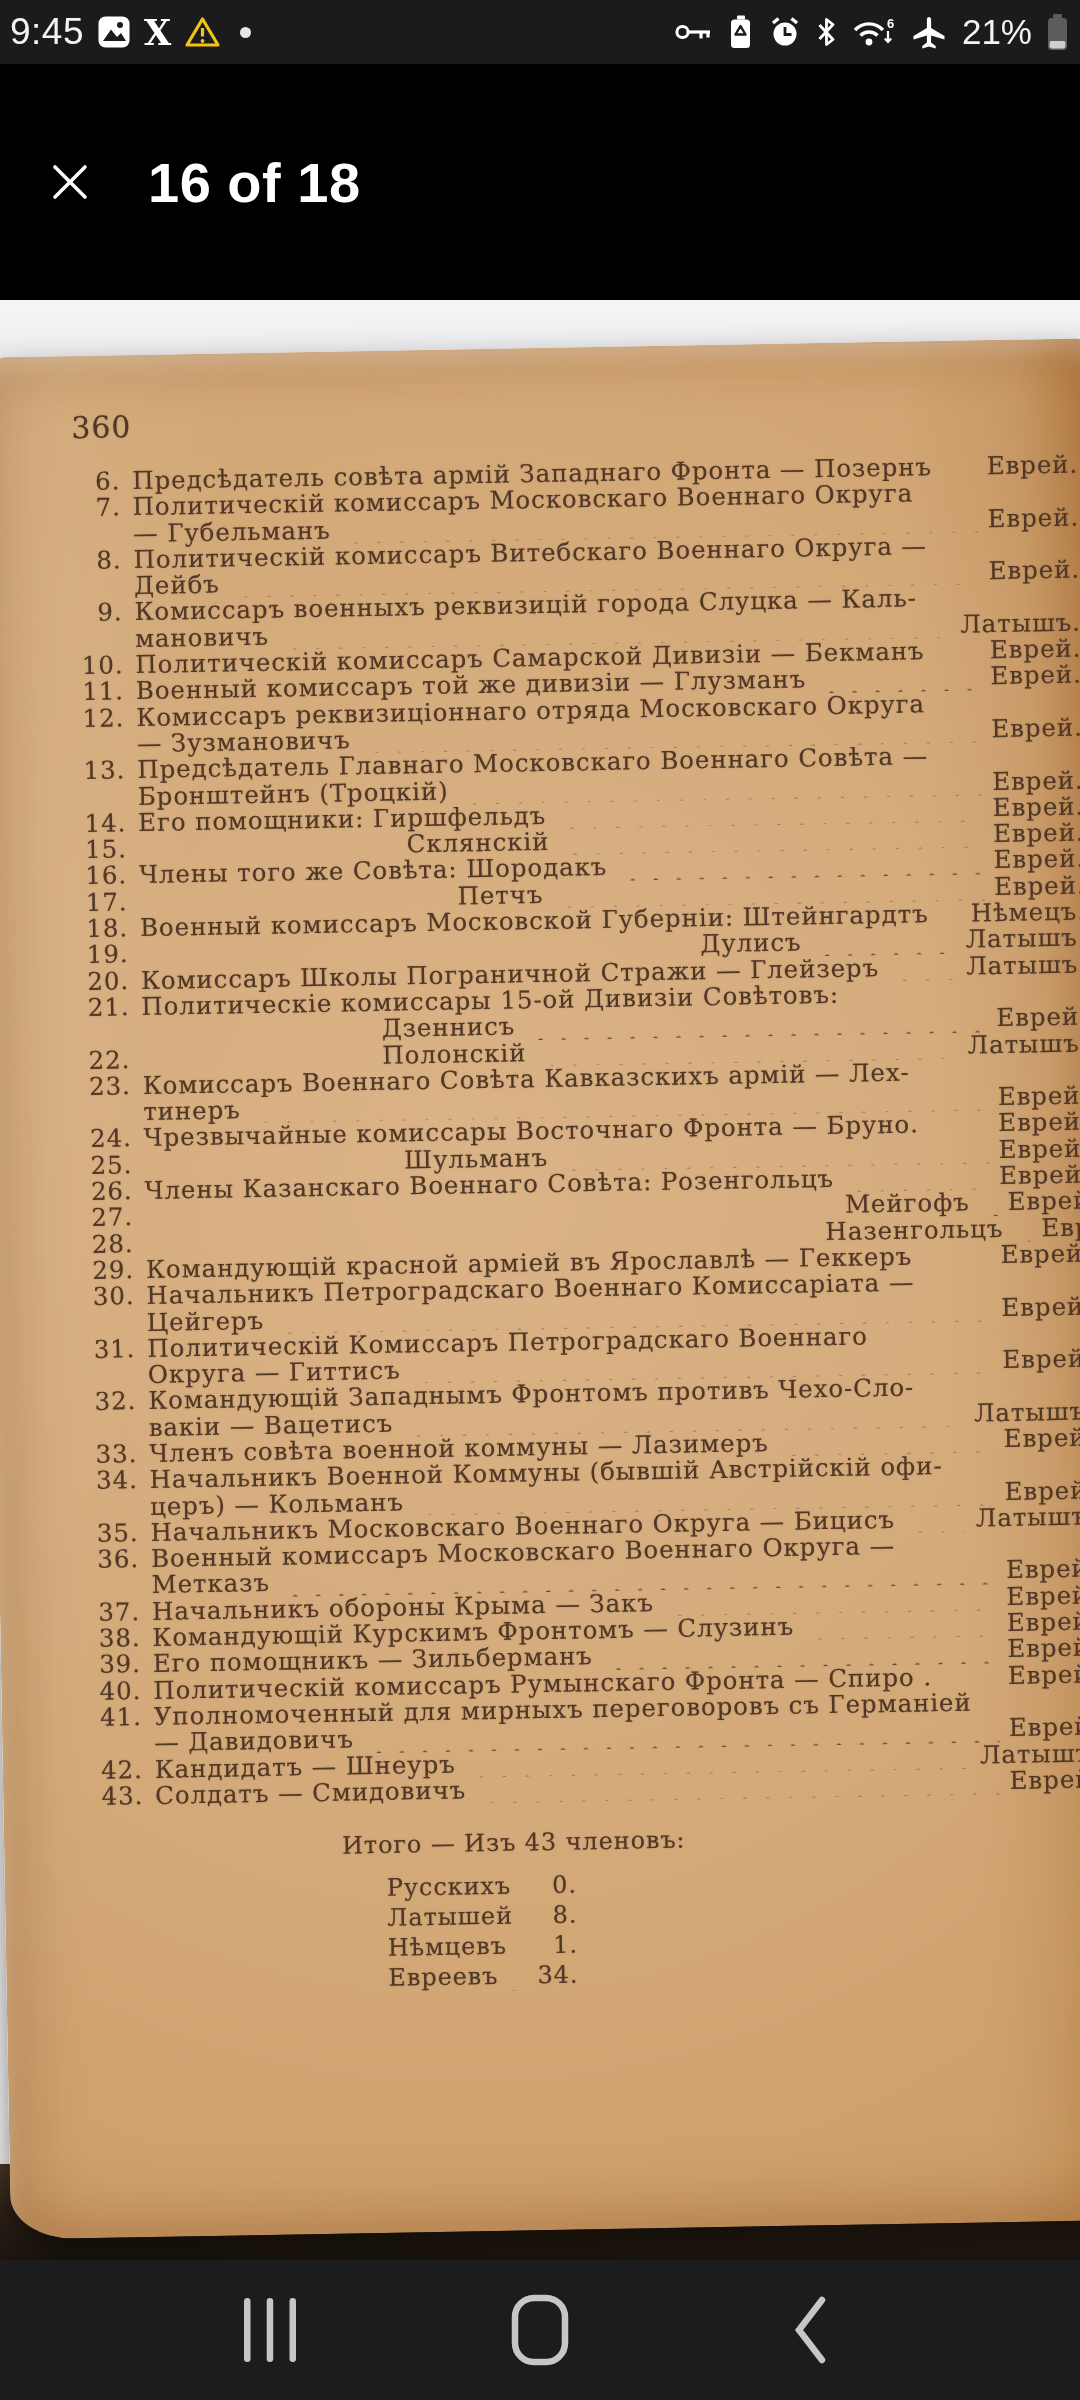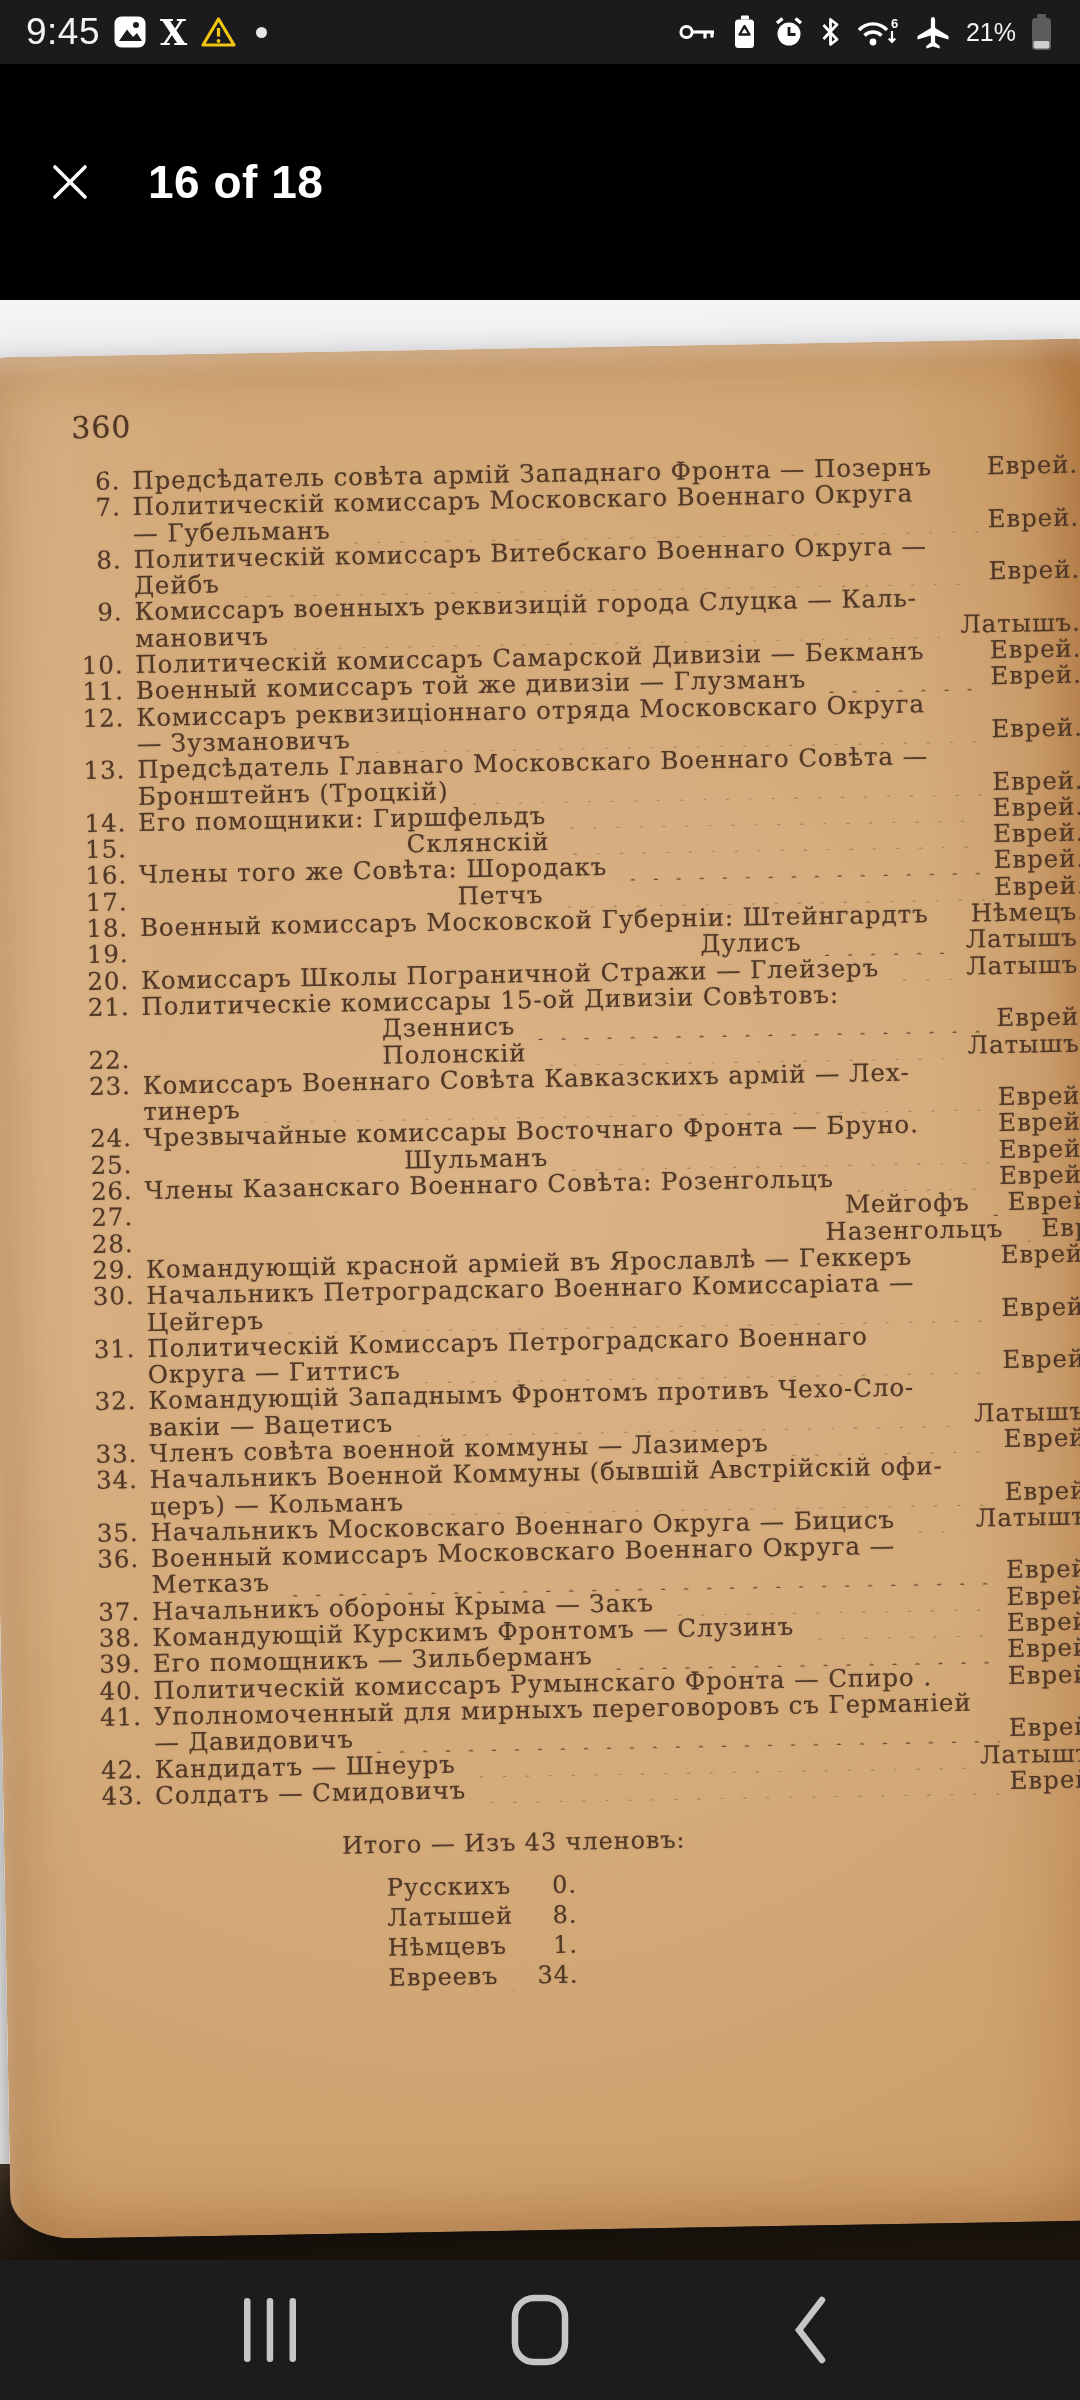--- a/index.html
+++ b/index.html
@@ -1,33 +1,33 @@
 <!DOCTYPE html>
 <html><head>
 <meta charset="utf-8">
 <style>
   html,body{margin:0;padding:0;background:#000;}
   body{width:1080px;height:2400px;overflow:hidden;position:relative;
        font-family:"Liberation Sans", sans-serif; -webkit-font-smoothing:antialiased;}
 
   
   .status-bar{height:64px;background:#1b1b1d;display:flex;align-items:center;
-              justify-content:space-between;padding:0 26px;box-sizing:border-box;}
+              justify-content:space-between;padding:0 10px;box-sizing:border-box;}
   .sb-group{display:flex;align-items:center;gap:13px;}
   .sb-time{color:#f3f3f3;font-size:37px;letter-spacing:.5px;}
-  .sb-batt-pct{color:#f3f3f3;font-size:25px;margin-left:2px;}
+  .sb-batt-pct{color:#f3f3f3;font-size:35px;margin-left:2px;}
   .sb-icon{display:flex;align-items:center;}
   .x-glyph{color:#fff;font-family:"DejaVu Serif",serif;font-weight:700;font-size:35px;line-height:1;}
   .notif-dot{width:11px;height:11px;border-radius:50%;background:#e6e6e6;margin-left:6px;}
 
   
   .viewer-header{height:236px;background:#000;display:flex;align-items:center;
                  padding:0 0 0 42px;box-sizing:border-box;gap:50px;}
   .close-btn{width:56px;height:56px;display:flex;align-items:center;justify-content:center;}
-  .viewer-title{color:#fff;font-size:46px;font-weight:700;letter-spacing:.5px;}
+  .viewer-title{color:#fff;font-size:56px;font-weight:700;letter-spacing:.5px;}
 
   
   .photo{position:relative;height:1960px;background:#ffffff;overflow:hidden;}
   .photo-backdrop{position:absolute;top:0;left:0;right:0;height:215px;
     background:linear-gradient(180deg,#f5f5f7 0%,#e9e9ed 45%,#d9d9de 100%);}
   .photo-floor{position:absolute;bottom:0;left:0;right:0;height:96px;
     background:linear-gradient(180deg,#4a3a2a 0%,#32251a 45%,#1d150e 100%);}
   .book-page{position:absolute;left:-22px;right:-16px;top:48px;height:1882px;
     transform:rotate(-1deg);transform-origin:50% 0;
     border-radius:28px 20px 26px 64px / 48px 36px 34px 44px;

